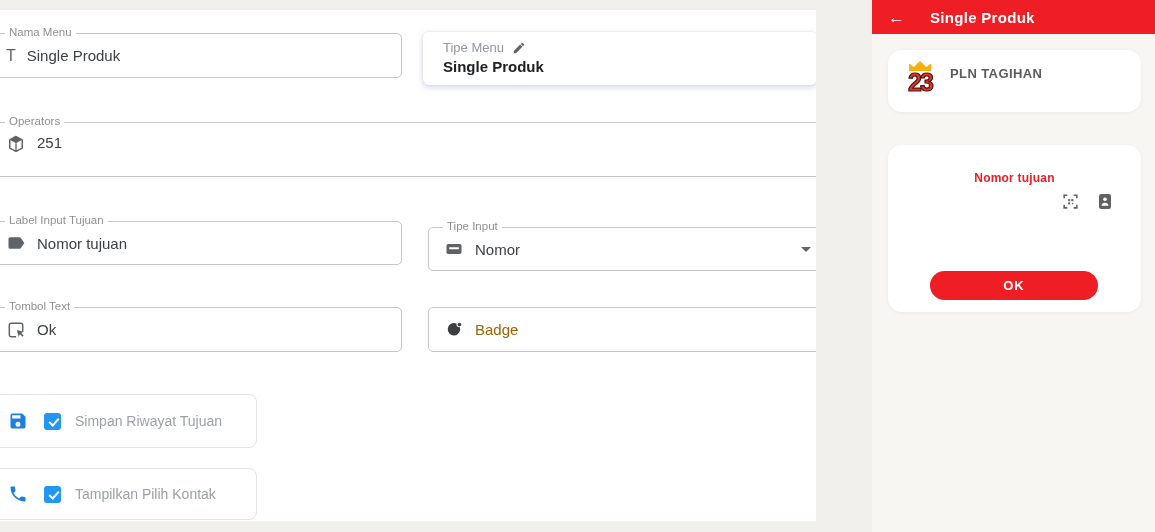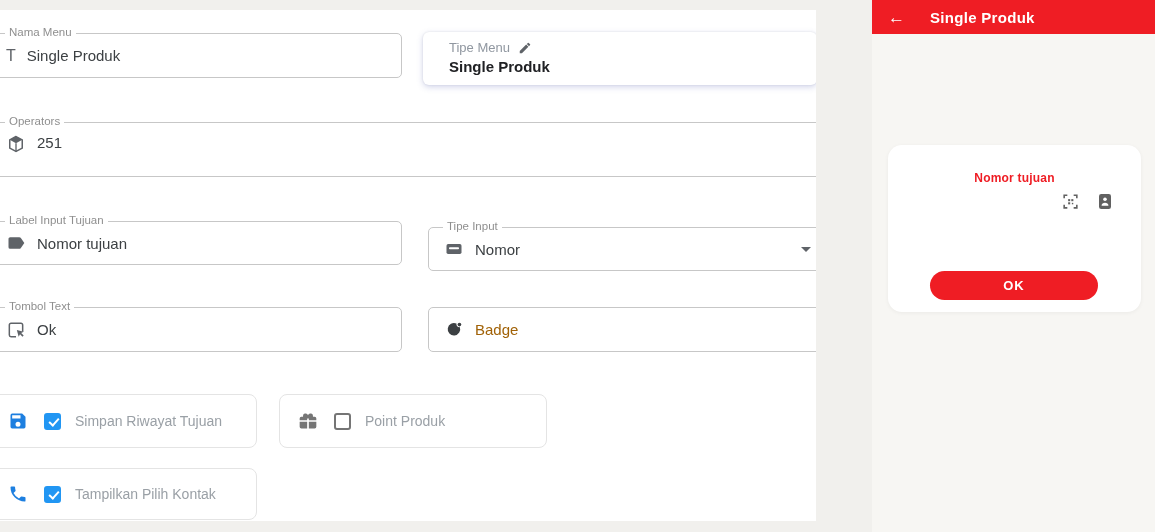--- a/index.html
+++ b/index.html
@@ -51,21 +51,21 @@
     width:0; height:0;
     border-left:5px solid transparent; border-right:5px solid transparent;
     border-top:5px solid #5f6368;
   }
 
   
   .tipe-menu-card {
     position:absolute; left:423px; top:22px; width:394px; height:53px;
     background:#fff; border-radius:6px;
     box-shadow:0 2px 6px rgba(90,100,180,0.28), 0 0 2px rgba(0,0,0,0.10);
-    padding:8px 0 0 26px;
+    padding:8px 0 0 20px;
   }
   .tipe-menu-card .tm-label-row { display:flex; align-items:center; gap:8px;
     font-size:13px; color:#9097a0; }
   .tipe-menu-card .tm-value { margin-top:3px; font-size:15px; font-weight:bold; color:#202124; }
 
   .ticon { font-size:16px; font-weight:500; color:#5f6368; line-height:1; }
 
   
   .toggle-card {
     position:absolute;
@@ -228,47 +228,47 @@
   </div>
 
   <div class="toggle-card tc-r1 tc-1">
     <svg class="icon20" viewBox="0 0 24 24">
       <path fill="#1d7fe0" d="M17 3H5a2 2 0 0 0-2 2v14a2 2 0 0 0 2 2h14a2 2 0 0 0 2-2V7l-4-4zm-5 16a3 3 0 1 1 0-6 3 3 0 0 1 0 6zm3-10H5V5h10v4z"></path>
     </svg>
     <span class="checkbox checked"></span>
     <span class="tlabel">Simpan Riwayat Tujuan</span>
   </div>
 
-  <div class="toggle-card tc-r1 tc-2">
-    <svg class="icon20" viewBox="0 0 24 24">
-      <path fill="#757575" d="M20 7h-2.2c.13-.3.2-.65.2-1a3 3 0 0 0-5.5-1.66L12 5l-.5-.68A3 3 0 0 0 6 6c0 .35.07.7.2 1H4a2 2 0 0 0-2 2v2h9V9h2v2h9V9a2 2 0 0 0-2-2zM2 13v6a2 2 0 0 0 2 2h7v-8H2zm11 8h7a2 2 0 0 0 2-2v-6h-9v8z"></path>
-    </svg>
-    <span class="checkbox unchecked"></span>
-    <span class="tlabel">Point Produk</span>
-  </div>
 
 
   <div class="toggle-card tc-r2 tc-1">
     <svg class="icon20" viewBox="0 0 24 24">
       <path fill="#1d7fe0" d="M6.6 10.8a15.6 15.6 0 0 0 6.6 6.6l2.2-2.2a1 1 0 0 1 1-.25c1.1.37 2.3.57 3.6.57a1 1 0 0 1 1 1V20a1 1 0 0 1-1 1A17 17 0 0 1 3 4a1 1 0 0 1 1-1h3.5a1 1 0 0 1 1 1c0 1.25.2 2.45.57 3.57a1 1 0 0 1-.25 1.02L6.6 10.8z"></path>
     </svg>
     <span class="checkbox checked"></span>
     <span class="tlabel">Tampilkan Pilih Kontak</span>
   </div>
 
 
 </div>
 
 <div class="phone-panel">
 
   <div class="phone-header" style="background:#ef1d24;">
     <span class="back">←</span>
     <span class="ptitle">Single Produk</span>
   </div>
 
+  <div class="pcard product-card">
+    <div class="logo23">
+      <span class="crown"></span>
+      <span class="num">23</span>
+    </div>
+    <span class="product-name">PLN TAGIHAN</span>
+  </div>
 
   <div class="pcard input-card">
     <div class="dest-label" style="color:#ef1d24;">Nomor tujuan</div>
 
     <div class="input-icons">
       <svg width="19" height="19" viewBox="0 0 24 24">
         <g fill="none" stroke="#616161" stroke-width="2">
           <path d="M4 8V4h4"></path>
             <path d="M16 4h4v4"></path>
             <path d="M20 16v4h-4"></path>

